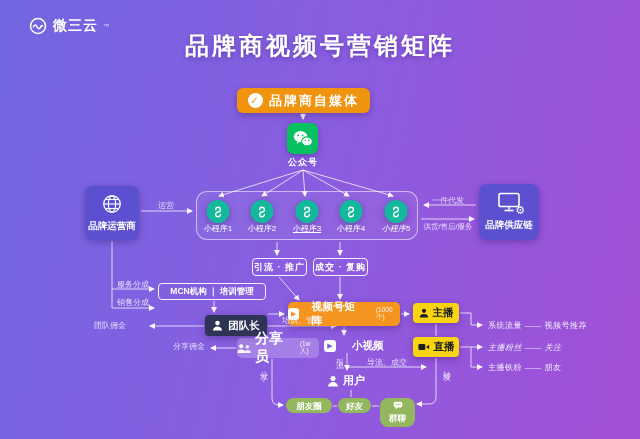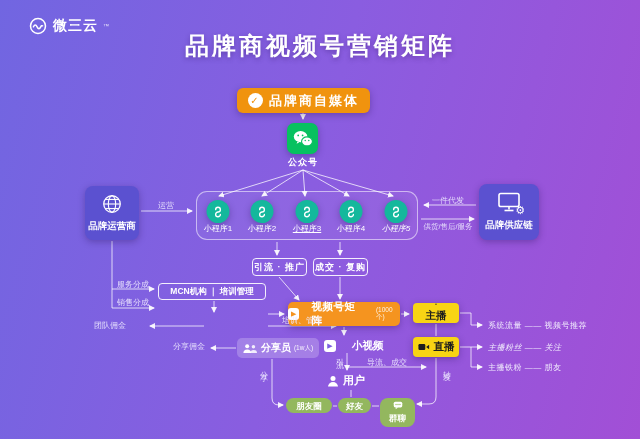--- a/index.html
+++ b/index.html
@@ -44,25 +44,25 @@
     border-radius:4px;color:#fff;font-size:8.5px;font-weight:bold;}
   .team{left:205px;top:315px;width:62px;height:21px;background:#2e3456;border-radius:4px;
     color:#fff;font-size:10.5px;font-weight:bold;gap:5px;}
   .matrix{left:288px;top:302px;width:112px;height:24px;background:#f5941f;border-radius:5px;
     color:#fff;gap:12px;}
   .matrix-label{font-size:10.5px;font-weight:bold;letter-spacing:.5px;}
   .matrix-count{font-size:6.5px;color:rgba(255,255,255,.88);}
   .msq{width:12px;height:12px;background:#fff;border-radius:3px;display:flex;align-items:center;
     justify-content:center;color:#f5941f;font-size:7px;}
   .ybox{background:#f8d414;border-radius:4px;color:#1d1d1d;font-size:10.5px;font-weight:bold;gap:4px;}
-  .anchor{left:413px;top:303px;width:46px;height:20px;flex-direction:column;}
+  .anchor{left:413px;top:303px;width:46px;height:20px;}
   .live{left:413px;top:337px;width:46px;height:20px;}
   .sharer{left:237px;top:338px;width:82px;height:20px;background:rgba(255,255,255,.22);
     border-radius:5px;color:#fff;gap:3px;}
-  .sharer-label{font-size:10px;font-weight:bold;}
+  .sharer-label{font-size:14px;font-weight:bold;}
   .sharer-count{font-size:6.5px;opacity:.9;}
   .svideo{left:324px;top:339px;display:flex;align-items:center;gap:16px;color:#fff;
     font-size:10.5px;font-weight:bold;}
   .vsq{width:12px;height:12px;background:#fff;border-radius:3px;display:flex;align-items:center;
     justify-content:center;color:#7b5fe0;font-size:7px;}
   .user{left:327px;top:373px;display:flex;align-items:center;gap:4px;color:#fff;
     font-size:11px;font-weight:bold;}
   .gpill{background:rgba(148,189,86,.95);border-radius:8px;color:#fff;font-size:8.5px;
     font-weight:bold;gap:3px;flex-direction:column;}
   .moments{left:286px;top:398px;width:46px;height:15px;}
@@ -204,20 +204,27 @@
   <div class="mini-label" style="left:262px;">小程序2</div>
   <div class="mini-label" style="left:307px;text-decoration:underline;">小程序3</div>
   <div class="mini-label" style="left:351px;">小程序4</div>
   <div class="mini-label" style="left:396px;font-style:italic;">小程序5</div>
 
   <div class="abs node opill pill-traffic">引流 · 推广</div>
   <div class="abs node opill pill-deal">成交 · 复购</div>
 
   <div class="abs node mcn">MCN机构 ｜ 培训管理</div>
 
+  <div class="abs node shadow team">
+    <svg width="11" height="11" viewBox="0 0 12 12">
+      <circle cx="6" cy="3.4" r="2.5" fill="#fff"></circle>
+        <path d="M1,11.5 a5,4.4 0 0 1 10,0 z" fill="#fff"></path>
+    </svg>
+    <span>团队长</span>
+  </div>
 
   <div class="abs node shadow matrix">
     <span class="msq">▶</span>
     <span class="matrix-label">视频号矩阵</span>
     <span class="matrix-count">(1000个)</span>
   </div>
 
   <div class="abs node shadow ybox anchor">
     <svg width="10" height="10" viewBox="0 0 12 12">
       <circle cx="6" cy="3.4" r="2.5" fill="#1d1d1d"></circle>

